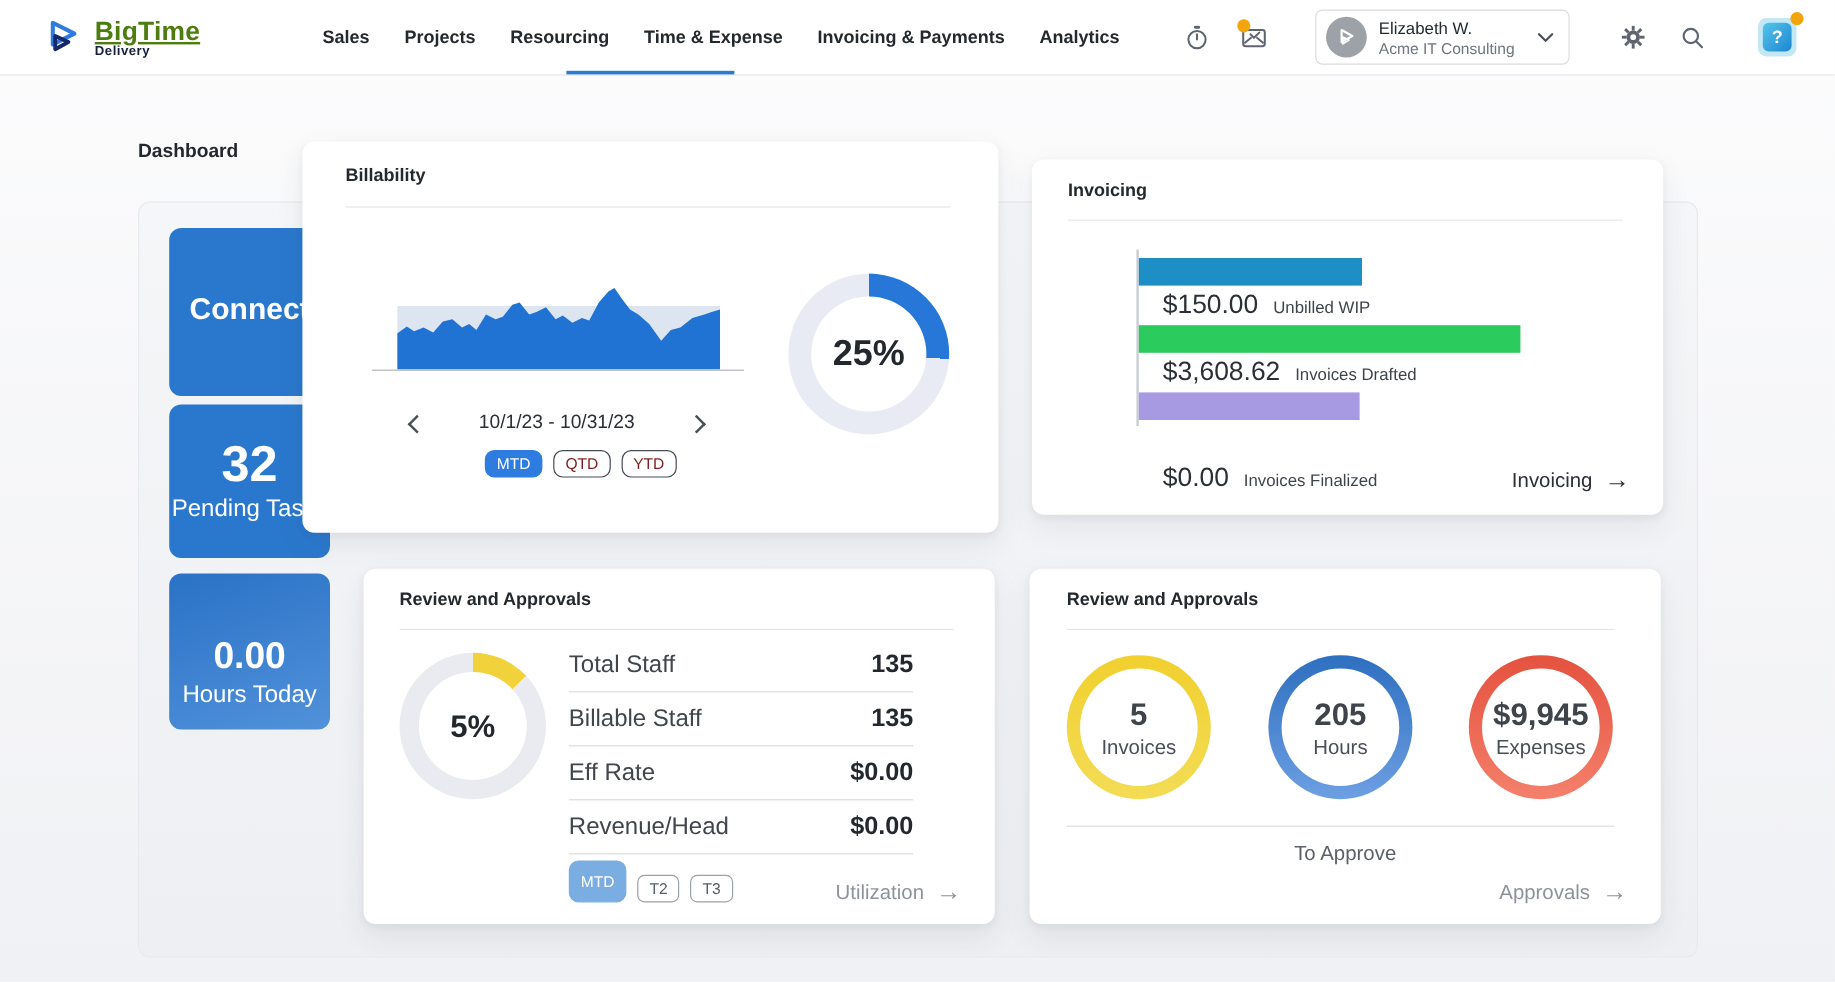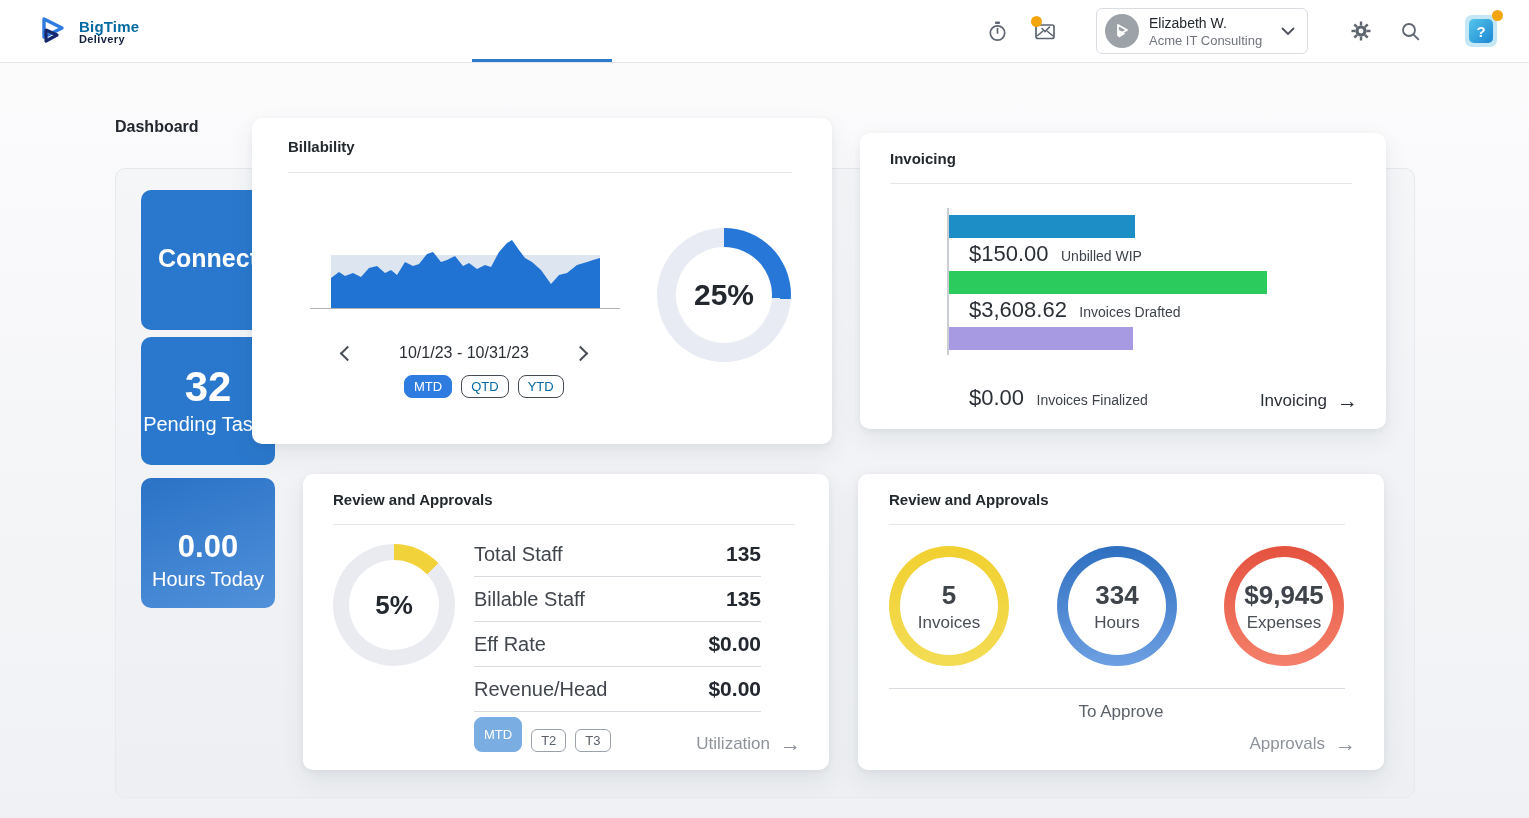--- a/index.html
+++ b/index.html
@@ -4,21 +4,21 @@
 <style>
   * { margin:0; padding:0; box-sizing:border-box; }
   body { font-family:"Liberation Sans", sans-serif; background:#fbfbfd; }
   .screen { position:relative; width:1529px; height:818px; overflow:hidden;
             background:linear-gradient(180deg,#fcfcfd 0%,#f0f1f4 100%); }
 
   
   .header { position:absolute; top:0; left:0; width:100%; height:63px; background:#fff;
             border-bottom:1px solid #e3e5e9; display:flex; align-items:center; z-index:10; }
   .brand { display:flex; align-items:center; gap:9px; margin-left:36px; }
-  .brand-text .brand-name { font-size:15px; font-weight:700; color:#0369a1; letter-spacing:.2px; }
+  .brand-text .brand-name { font-size:22px; font-weight:700; color:#4d7c0f; letter-spacing:.2px;text-decoration:underline; }
   .brand-text .brand-sub  { font-size:11px; font-weight:700; color:#14203d; margin-top:-2px; letter-spacing:.4px; }
   .nav { display:flex; gap:29px; margin-left:102px; height:100%; align-items:center; }
   .nav-item { font-size:15px; font-weight:700; color:#24292e; cursor:pointer; white-space:nowrap; }
   .nav-underline { position:absolute; left:472px; bottom:0; width:140px; height:3px; background:#2b7ccc; }
   .header-right { display:flex; align-items:center; margin-left:auto; margin-right:32px; gap:0; }
   .icon-btn { position:relative; width:22px; height:22px; display:flex; align-items:center; justify-content:center; cursor:pointer; }
   .dot { position:absolute; width:11px; height:11px; border-radius:50%; background:#f2a50c; }
   .mail-dot { top:-4px; left:-3px; }
   .user-pill { display:flex; align-items:center; width:212px; height:46px; border:1px solid #d9dce1;
                border-radius:6px; margin:0 42px 0 40px; padding:0 12px 0 8px; background:#fff; cursor:pointer; }
@@ -59,21 +59,21 @@
   .card-billability { left:252px; top:118px; width:580px; height:326px; z-index:3; }
   .bill-baseline { position:absolute; left:58px; top:190px; width:310px; height:1px; background:#b0b4ba; }
   .bill-chart { position:absolute; left:79px; top:122px; }
   .date-nav { position:absolute; left:90px; top:226px; width:244px; display:flex; align-items:center; justify-content:space-between; }
   .chev { width:11px; height:11px; border-left:2px solid #4a4f57; border-bottom:2px solid #4a4f57; cursor:pointer; }
   .chev-left  { transform:rotate(45deg); }
   .chev-right { transform:rotate(-135deg); }
   .date-range { font-size:16px; color:#2b2f36; }
   .period-row { position:absolute; display:flex; gap:9px; }
   .bill-periods { left:152px; top:257px; }
-  .pill-btn { font-size:13px; padding:3px 9px; border-radius:8px; border:1.5px solid #464c54; background:#fff; color:#0369a1; cursor:pointer; font-family:inherit; }
+  .pill-btn { font-size:13px; padding:3px 9px; border-radius:8px; border:1.5px solid #464c54; background:#fff; color:#7f1d1d; cursor:pointer; font-family:inherit; }
   .pill-btn.active { background:#2e7ce0; border-color:#2e7ce0; color:#fff; }
   .donut { position:absolute; border-radius:50%; background:conic-gradient(var(--c) var(--p), var(--track) 0); }
   .donut::before { content:""; position:absolute; border-radius:50%; background:#fff; inset:var(--th); }
   .donut .donut-label { position:absolute; inset:0; display:flex; align-items:center; justify-content:center; font-weight:700; color:#23272e; }
   .bill-donut { left:405px; top:110px; width:134px; height:134px; --th:19px; }
   .bill-donut .donut-label { font-size:30px; }
 
   
   .card-invoicing { left:860px; top:133px; width:526px; height:296px; z-index:2; }
   .inv-axis { position:absolute; left:87px; top:75px; width:2px; height:147px; background:#caced4; }
@@ -119,20 +119,28 @@
   <div class="header">
     <div class="brand">
       <svg width="34" height="34" viewBox="0 0 34 34">
         <path d="M8 5 L26 14 L8 23 Z" fill="none" stroke="#2f7ae0" stroke-width="3.4" stroke-linejoin="round"></path>
         <path d="M10 16 L21 21 L10 27 Z" fill="none" stroke="#16276b" stroke-width="3.2" stroke-linejoin="round"></path>
       </svg>
       <div class="brand-text">
         <div class="brand-name">BigTime</div>
         <div class="brand-sub">Delivery</div>
       </div>
+    </div>
+    <div class="nav">
+      <div class="nav-item">Sales</div>
+      <div class="nav-item">Projects</div>
+      <div class="nav-item">Resourcing</div>
+      <div class="nav-item">Time &amp; Expense</div>
+      <div class="nav-item">Invoicing &amp; Payments</div>
+      <div class="nav-item">Analytics</div>
     </div>
     <div class="nav-underline"></div>
 
     <div class="header-right">
       <div class="icon-btn">
         <svg width="19" height="21" viewBox="0 0 19 21">
           <rect x="7" y="0.5" width="5" height="2.4" rx="1" fill="#5f6570"></rect>
           <circle cx="9.5" cy="12" r="7.2" fill="none" stroke="#5f6570" stroke-width="1.7"></circle>
           <line x1="9.5" y1="12" x2="9.5" y2="7.5" stroke="#5f6570" stroke-width="1.7" stroke-linecap="round"></line>
         </svg>
@@ -306,21 +314,21 @@
     <div class="panel-divider" style="left:31px; right:39px;"></div>
 
     <div class="ring ring-0" style="--c1: #f1d02f; --c2: #f3dc55;">
       <div class="ring-inner">
         <div class="ring-value">5</div>
         <div class="ring-label">Invoices</div>
       </div>
     </div>
     <div class="ring ring-1" style="--c1: #2e6fc0; --c2: #6d9fe2;">
       <div class="ring-inner">
-        <div class="ring-value">334</div>
+        <div class="ring-value">205</div>
         <div class="ring-label">Hours</div>
       </div>
     </div>
     <div class="ring ring-2" style="--c1: #e4523f; --c2: #f4806b;">
       <div class="ring-inner">
         <div class="ring-value">$9,945</div>
         <div class="ring-label">Expenses</div>
       </div>
     </div>
 

